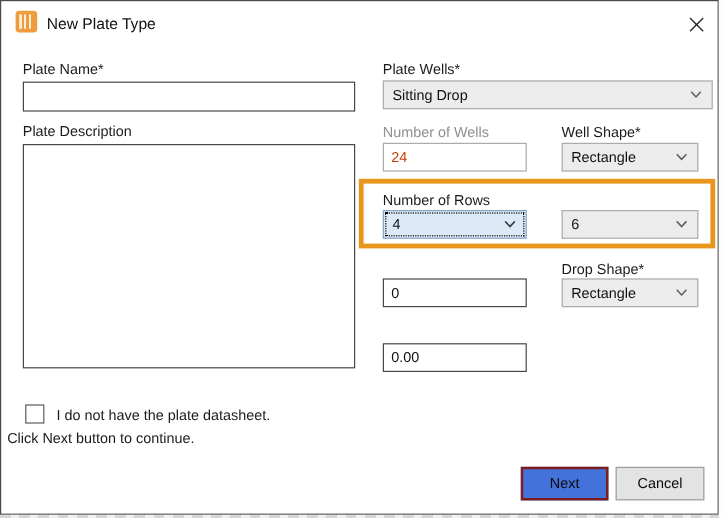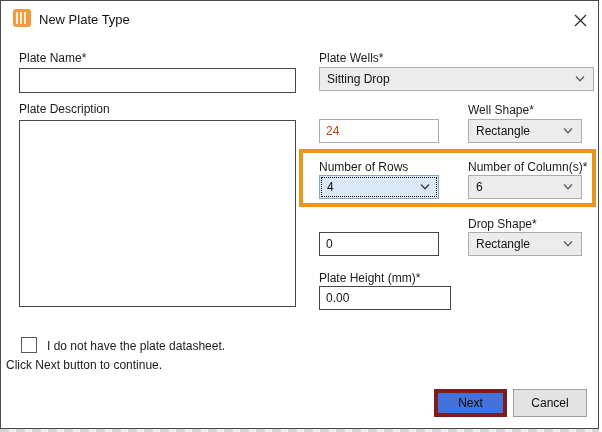--- a/index.html
+++ b/index.html
@@ -34,21 +34,21 @@
 
   
   .hl-box { position:absolute; left:298px; top:148px; width:297px; height:58px;
             border:4px solid #e8961e; pointer-events:none; }
 
   
   .chk { position:absolute; left:20px; top:336px; width:16px; height:16px;
          border:1px solid #5a5a5a; background:#fff; cursor:pointer; }
   .btn { position:absolute; top:388px; height:28px; display:flex; align-items:center;
          justify-content:center; font-size:12px; color:#0a0a0a; cursor:pointer; }
-  .btn-next { left:433px; width:73px; border:4px solid #7f1d1d; }
+  .btn-next { left:433px; width:73px; border:2px solid #7f1d1d; }
   .btn-cancel { left:512px; width:74px; background:#e3e3e3; border:1px solid #9e9e9e; }
 </style>
 </head>
 <body>
 
 <div class="dialog">
 
   <div class="app-icon" style="background-color: rgb(238, 156, 62);">
     <div class="stripes"></div>
   </div>
@@ -67,60 +67,59 @@
   <textarea class="tbox" style="left: 18px; top: 119px; width: 277px; height: 187px; resize: none;"></textarea>
 
   <div class="lbl" style="left:318px; top:50px;">Plate Wells*</div>
   <div class="combo" style="left:318px; top:66px; width:275px; height:24px;">
     <span>Sitting Drop</span>
     <svg width="10" height="6" viewBox="0 0 10 6">
       <polyline points="1,0.5 5,4.8 9,0.5" fill="none" stroke="#5d5d5d" stroke-width="1.3"></polyline>
     </svg>
   </div>
 
+  <div class="lbl disabled" style="left:318px; top:102px;">Number of Wells</div>
   <input class="tbox disabled" style="left: 318px; top: 118px; width: 120px; height: 24px;" disabled="" value="24">
 
   <div class="lbl" style="left:467px; top:102px;">Well Shape*</div>
   <div class="combo" style="left:467px; top:118px; width:114px; height:24px;">
     <span>Rectangle</span>
     <svg width="10" height="6" viewBox="0 0 10 6">
       <polyline points="1,0.5 5,4.8 9,0.5" fill="none" stroke="#5d5d5d" stroke-width="1.3"></polyline>
     </svg>
   </div>
 
   <div class="lbl" style="left:318px; top:159px;">Number of Rows</div>
   <div class="combo focused" style="left: 318px; top: 174px; width: 120px; height: 24px; background-color: rgb(220, 233, 247);">
     <span>4</span>
     <svg width="10" height="6" viewBox="0 0 10 6">
       <polyline points="1,0.5 5,4.8 9,0.5" fill="none" stroke="#3b3b3b" stroke-width="1.3"></polyline>
     </svg>
   </div>
 
-  <div class="lbl" style="left:467px; top:159px;">Number of Column(s)*</div>
   <div class="combo" style="left:467px; top:174px; width:114px; height:24px;">
     <span>6</span>
     <svg width="10" height="6" viewBox="0 0 10 6">
       <polyline points="1,0.5 5,4.8 9,0.5" fill="none" stroke="#5d5d5d" stroke-width="1.3"></polyline>
     </svg>
   </div>
 
   <div class="hl-box" style="border-color: rgb(232, 150, 30);"></div>
 
   <input class="tbox" style="left: 318px; top: 231px; width: 120px; height: 24px;" value="0">
 
   <div class="lbl" style="left:467px; top:216px;">Drop Shape*</div>
   <div class="combo" style="left:467px; top:231px; width:114px; height:24px;">
     <span>Rectangle</span>
     <svg width="10" height="6" viewBox="0 0 10 6">
       <polyline points="1,0.5 5,4.8 9,0.5" fill="none" stroke="#5d5d5d" stroke-width="1.3"></polyline>
     </svg>
   </div>
 
-  <div class="lbl" style="left:318px; top:270px;">Plate Height (mm)*</div>
-  <input class="tbox" style="left: 318px; top: 285px; width: 132px; height: 24px;" value="0.00">
+  <input class="tbox" style="left: 318px; top: 285px; width: 120px; height: 24px;" value="0.00">
 
   <div class="chk"></div>
   <div class="lbl" style="left:46px; top:338px;">I do not have the plate datasheet.</div>
   <div class="lbl" style="left:5px; top:357px;">Click Next button to continue.</div>
 
   <div class="btn btn-next" style="background-color: rgb(68, 114, 219);">
     <span>Next</span>
   </div>
   <div class="btn btn-cancel">
     <span>Cancel</span>

